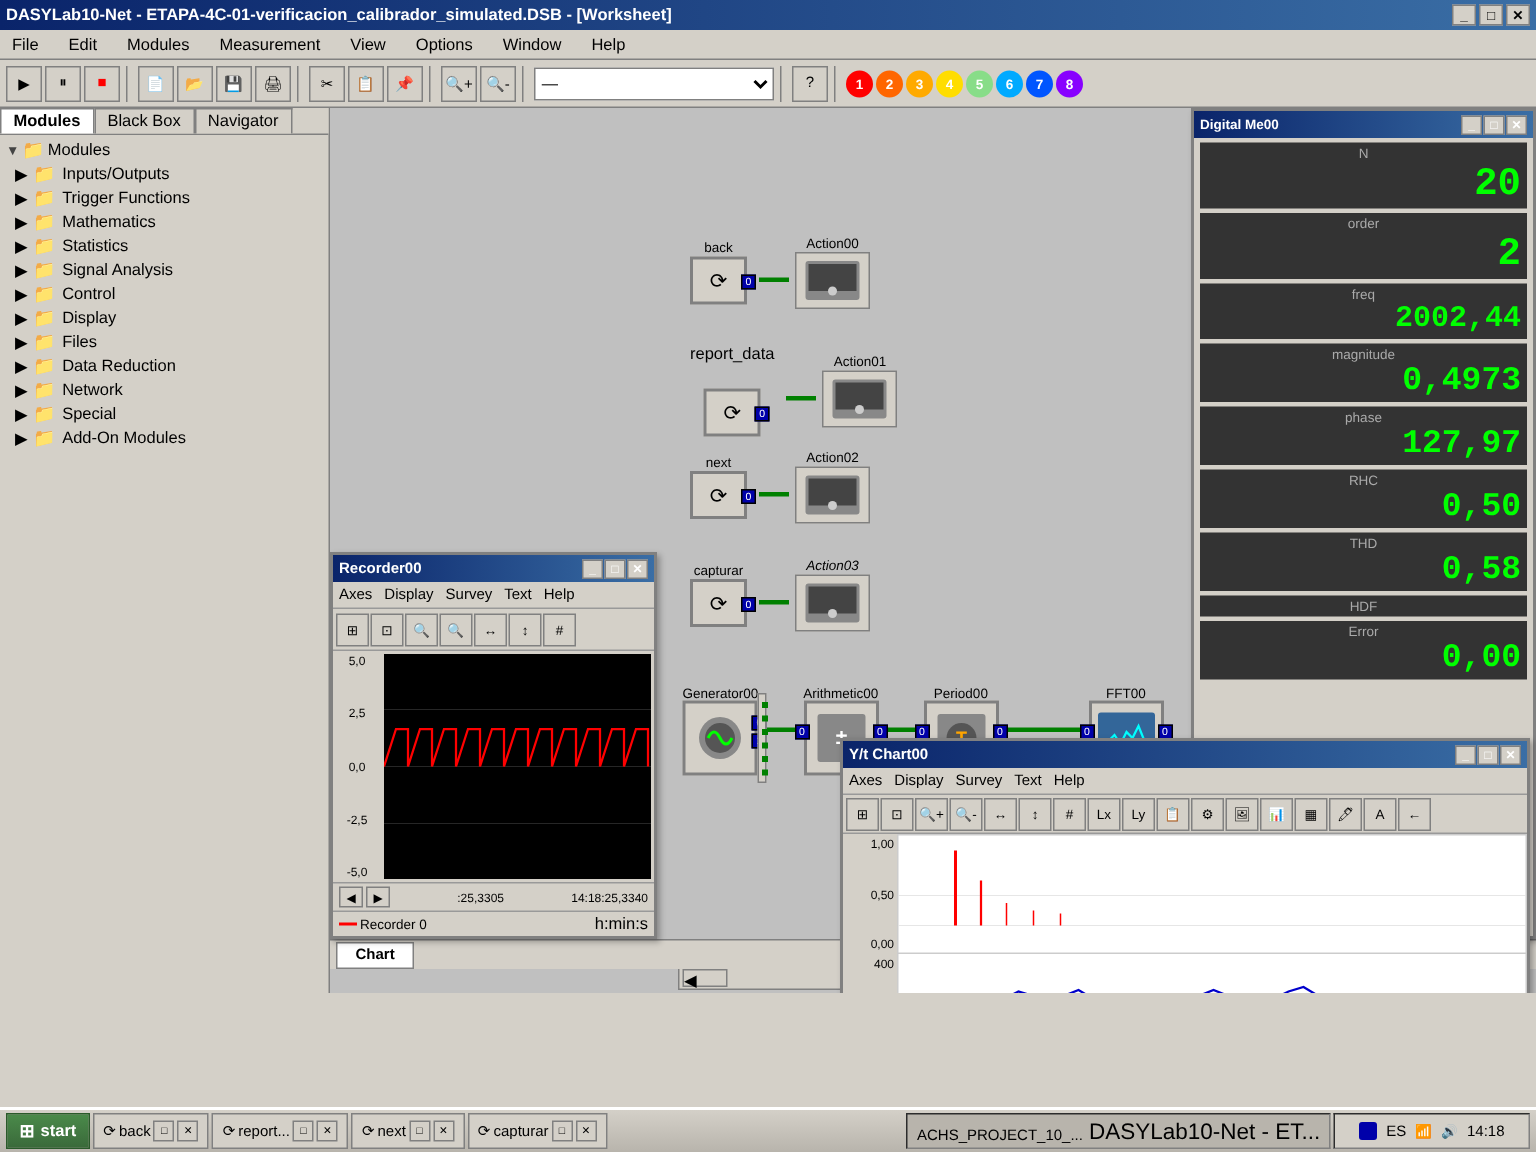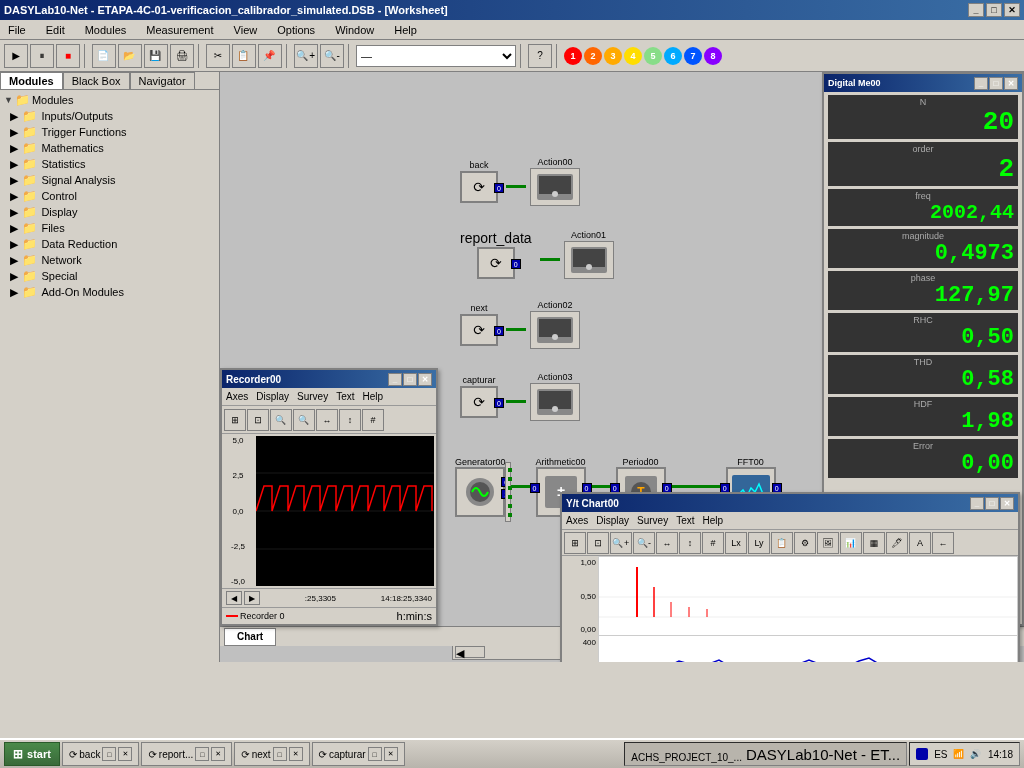--- a/index.html
+++ b/index.html
@@ -480,21 +480,21 @@
             <rect x="2" y="2" width="36" height="26" fill="#888" rx="2"></rect>
             <rect x="4" y="4" width="32" height="18" fill="#444"></rect>
             <circle cx="20" cy="22" r="3" fill="#ccc"></circle>
           </svg>
         </div>
       </div>
     </div>
 
     <div style="position:absolute;left:240px;top:158px;display:flex;align-items:center;">
       <div style="display:flex;flex-direction:column;align-items:center;">
-        <span style="font-size:14px;margin-bottom:1px;">report_data</span>
+        <span style="font-size:11px;margin-bottom:17px;">report_data</span>
         <div style="width:38px;height:32px;background:#d4d0c8;border:2px solid #808080;display:flex;align-items:center;justify-content:center;position:relative;cursor:pointer;">
           <span style="font-size:14px;">⟳</span>
           <div style="position:absolute;right:-8px;top:10px;width:10px;height:10px;background:#0000aa;border:1px solid #000;font-size:7px;color:white;display:flex;align-items:center;justify-content:center;">0</div>
         </div>
       </div>
       <div style="width:20px;height:3px;background:#008000;margin:10px 0 0 8px;"></div>
       <div style="display:flex;flex-direction:column;align-items:center;margin-left:4px;">
         <span style="font-size:9px;margin-bottom:1px;">Action01</span>
         <div style="width:50px;height:38px;background:#d4d0c8;border:1px solid #808080;display:flex;align-items:center;justify-content:center;">
           <svg width="40" height="30">
@@ -530,21 +530,21 @@
     <div style="position:absolute;left:240px;top:300px;display:flex;align-items:center;">
       <div style="display:flex;flex-direction:column;align-items:center;">
         <span style="font-size:9px;margin-bottom:1px;">capturar</span>
         <div style="width:38px;height:32px;background:#d4d0c8;border:2px solid #808080;display:flex;align-items:center;justify-content:center;position:relative;cursor:pointer;">
           <span style="font-size:14px;">⟳</span>
           <div style="position:absolute;right:-8px;top:10px;width:10px;height:10px;background:#0000aa;border:1px solid #000;font-size:7px;color:white;display:flex;align-items:center;justify-content:center;">0</div>
         </div>
       </div>
       <div style="width:20px;height:3px;background:#008000;margin:10px 0 0 8px;"></div>
       <div style="display:flex;flex-direction:column;align-items:center;margin-left:4px;">
-        <span style="font-size:9px;margin-bottom:1px;">Action03</span>
+        <span style="font-size:9px;margin-bottom:1px;font-style:italic;">Action03</span>
         <div style="width:50px;height:38px;background:#d4d0c8;border:1px solid #808080;display:flex;align-items:center;justify-content:center;">
           <svg width="40" height="30">
             <rect x="2" y="2" width="36" height="26" fill="#888" rx="2"></rect>
             <rect x="4" y="4" width="32" height="18" fill="#444"></rect>
             <circle cx="20" cy="22" r="3" fill="#ccc"></circle>
           </svg>
         </div>
       </div>
     </div>
 
@@ -688,21 +688,21 @@
       </div>
       <div style="display:flex;justify-content:space-between;align-items:center;padding:2px 4px;border-top:1px solid #999;">
         <div class="legend-item">
           <div class="legend-color" style="background:#ff0000;"></div>
           <span>Recorder 0</span>
         </div>
         <span>h:min:s</span>
       </div>
     </div>
 
-    <div class="digital-meter" style="position:absolute;right:0;top:0;width:202px;bottom:36px;overflow-y:auto;">
+    <div class="digital-meter" style="position:absolute;right:0;top:0;width:230px;bottom:36px;overflow-y:auto;">
       <div class="sub-titlebar">
         <span style="font-size:9px;">Digital Me00</span>
         <div class="sub-titlebar-btns">
           <div class="sub-btn">_</div>
           <div class="sub-btn">□</div>
           <div class="sub-btn">✕</div>
         </div>
       </div>
 
       <div class="meter-row">
@@ -735,21 +735,20 @@
         <div class="meter-value">0,50</div>
       </div>
 
       <div class="meter-row">
         <div class="meter-label">THD</div>
         <div class="meter-value">0,58</div>
       </div>
 
       <div class="meter-row">
         <div class="meter-label">HDF</div>
-        <div class="meter-value">1,98</div>
       </div>
 
       <div class="meter-row">
         <div class="meter-label">Error</div>
         <div class="meter-value">0,00</div>
       </div>
     </div>
 
     <div class="yt-chart">
       <div class="sub-titlebar">
@@ -864,20 +863,20 @@
     <span>capturar</span>
     <div class="taskbar-item-btn">□</div>
     <div class="taskbar-item-btn">✕</div>
   </div>
   <div class="taskbar-separator"></div>
 
   <div class="taskbar-right">
     <span style="font-size:10px;">ACHS_PROJECT_10_...</span>
     <span style="font-size:15px;">DASYLab10-Net - ET...</span>
   </div>
-  <div style="background:#d4d0c8;border:1px inset #808080;padding:2px 6px;font-size:10px;display:flex;align-items:center;gap:6px;height:24px;">
+  <div style="background:#d4d0c8;border:1px inset #808080;padding:2px 16px;font-size:10px;display:flex;align-items:center;gap:6px;height:24px;">
     <div style="width:12px;height:12px;background:#0000aa;border-radius:2px;"></div>
     <span>ES</span>
     <span style="font-size:9px;">📶</span>
     <span style="font-size:9px;">🔊</span>
     <span>14:18</span>
   </div>
 </div>
 
 </body></html>

